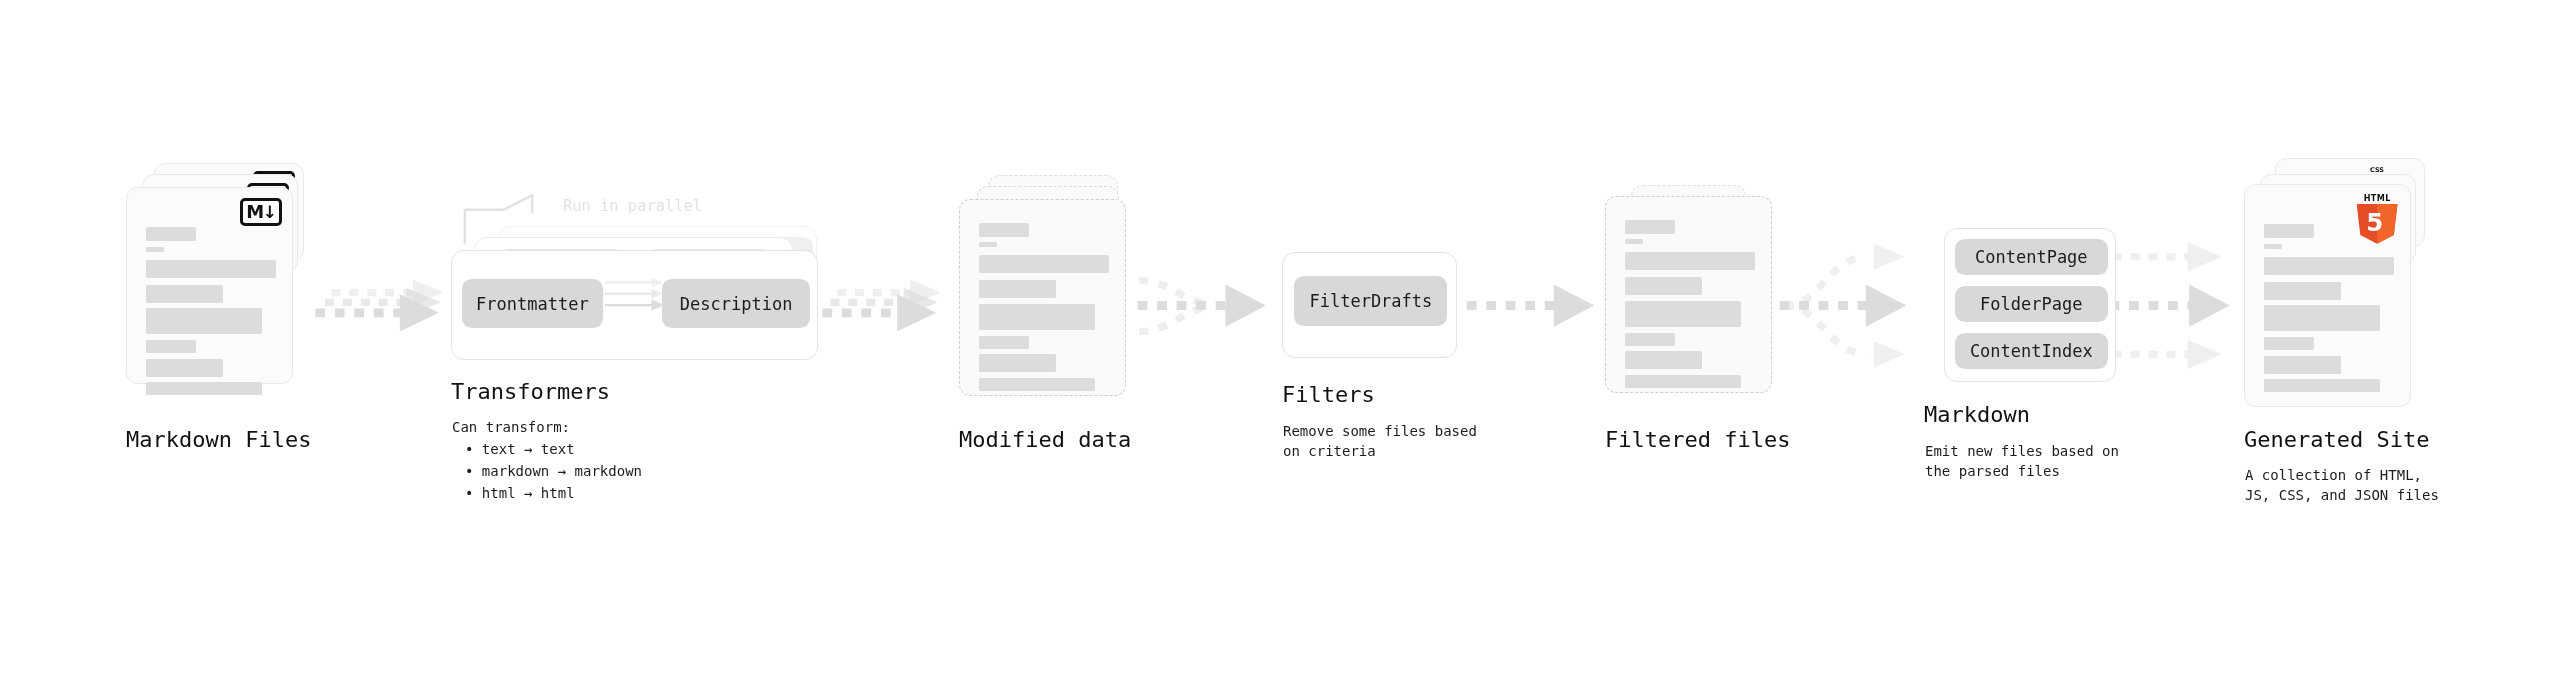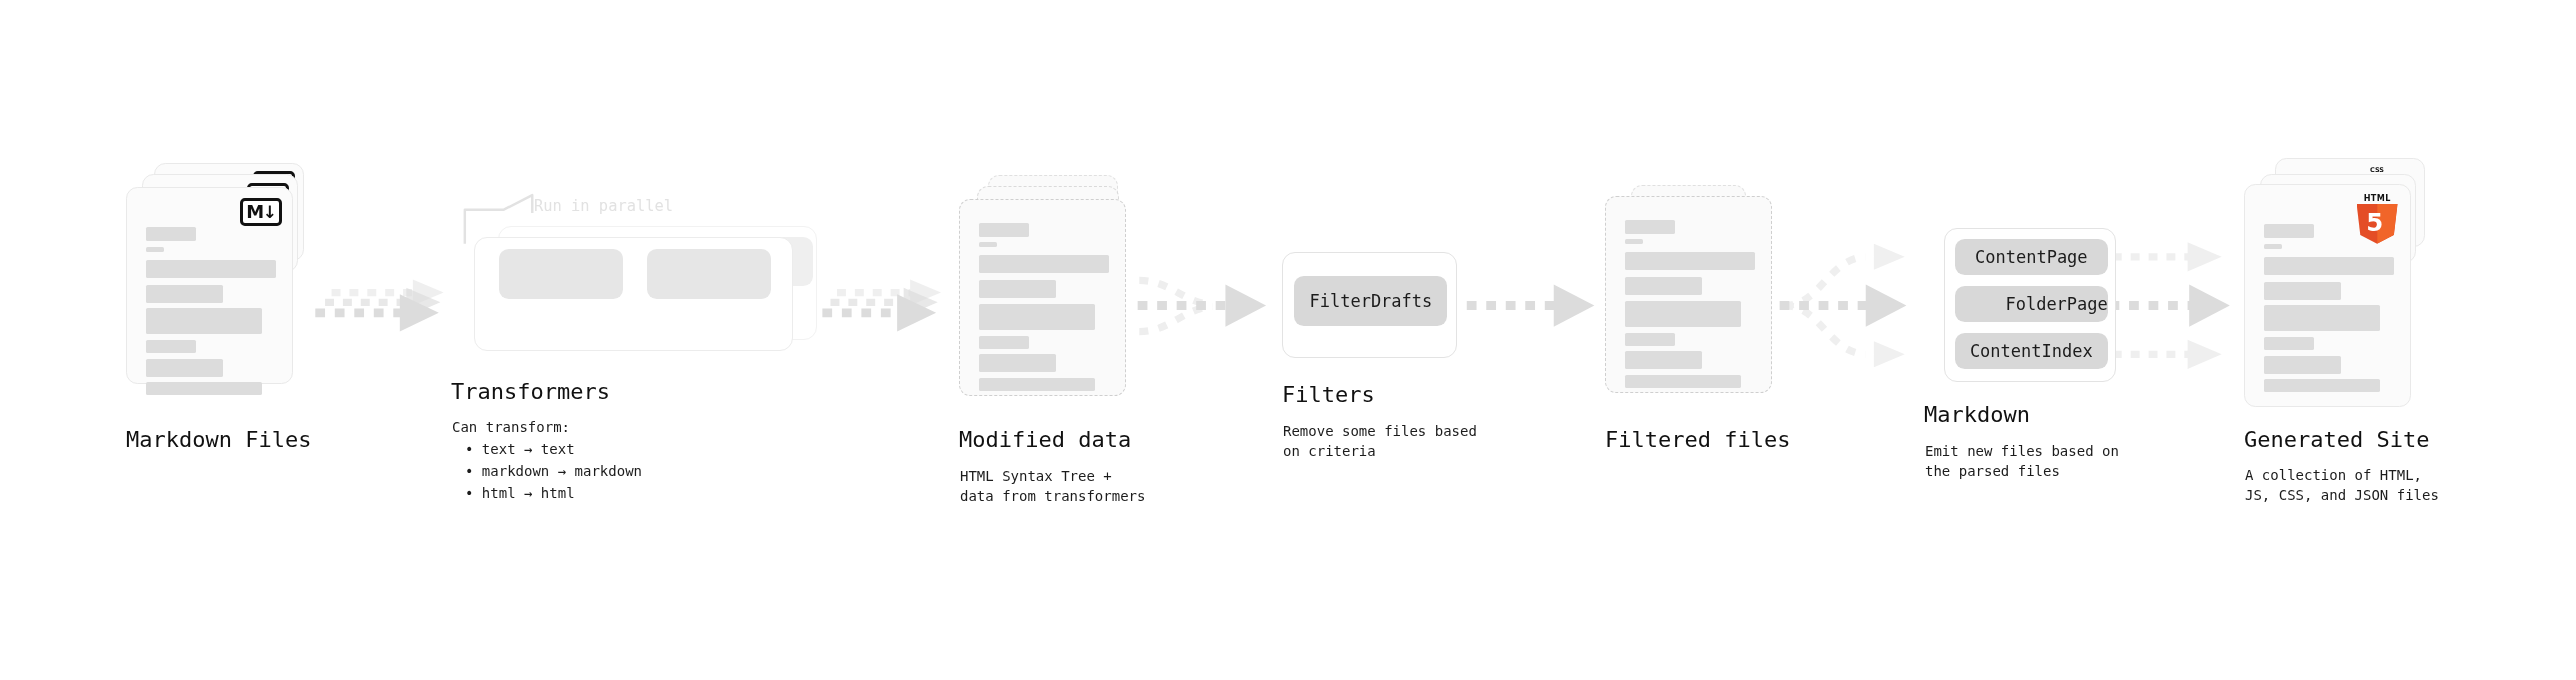--- a/index.html
+++ b/index.html
@@ -217,23 +217,46 @@
     <div class="pbox" style="left:55px;top:39px;width:319px;height:114px;border-color:#f2f2f2;">
       <div class="chip ghost2" style="left:44px;top:9.8px;width:122px;height:49px;"></div>
       <div class="chip ghost2" style="left:192px;top:9.8px;width:122px;height:49px;"></div>
     </div>
 
     <div class="pbox" style="left:31px;top:50px;width:319px;height:114px;border-color:#ececec;">
       <div class="chip ghost1" style="left:24.4px;top:11.4px;width:124px;height:50px;"></div>
       <div class="chip ghost1" style="left:172px;top:11.4px;width:124px;height:50px;"></div>
     </div>
 
-  </div>
-
-  <div class="parallel" style="left:534px;top:197px;">Run in parallel</div>
+    <div class="pbox" style="left:8.1px;top:63px;width:367px;height:110px;border-color:#e3e3e3;">
+      <div class="chip" style="left:9.8px;top:28px;width:141px;height:49px;">
+        <span>Frontmatter</span>
+      </div>
+      <div class="chip" style="left:210px;top:28px;width:148px;height:49px;">
+        <span>Description</span>
+      </div>
+
+      <svg style="position:absolute;left:151px;top:23px;width:63px;height:59px;" viewBox="0 0 78 72">
+        <g stroke="#efefef" stroke-width="3" fill="none">
+          <line x1="2" y1="10" x2="62" y2="10"></line>
+        </g>
+        <polygon points="60,4 74,10 60,16" fill="#efefef"></polygon>
+        <g stroke="#eaeaea" stroke-width="3" fill="none">
+          <line x1="2" y1="24" x2="62" y2="24"></line>
+        </g>
+        <polygon points="60,18 74,24 60,30" fill="#eaeaea"></polygon>
+        <g stroke="#dcdcdc" stroke-width="3" fill="none">
+          <line x1="2" y1="38" x2="62" y2="38"></line>
+        </g>
+        <polygon points="60,31 76,38 60,45" fill="#dcdcdc"></polygon>
+      </svg>
+    </div>
+  </div>
+
+  <div class="parallel" style="left:534px;top:197px;padding-left:29px;">Run in parallel</div>
   <div class="title" style="left:451px;top:379px;">Transformers</div>
   <div class="sub" style="left:452px;top:417px;">Can transform:</div>
   <div class="bullets" style="left:465px;top:439px;">• text → text</div>
   <div class="bullets" style="left:465px;top:461px;">• markdown → markdown</div>
   <div class="bullets" style="left:465px;top:483px;">• html → html</div>
 
   <div class="node" style="left:959px;top:175px;">
     <div class="cardstack" style="width:187px;height:236px;">
       <div class="card dashed" style="left:29px;top:0px;width:130px;height:57px;border-color:#e0e0e0;"></div>
       <div class="card dashed" style="left:18px;top:11.4px;width:142px;height:57px;border-color:#dadada;"></div>
@@ -243,22 +266,20 @@
         <div class="skel" style="left:18.7px;top:55px;width:130px;height:18px;"></div>
         <div class="skel" style="left:18.7px;top:80px;width:77px;height:18px;"></div>
         <div class="skel" style="left:18.7px;top:104px;width:116px;height:26px;"></div>
         <div class="skel" style="left:18.7px;top:136px;width:50px;height:13px;"></div>
         <div class="skel" style="left:18.7px;top:154px;width:77px;height:18px;"></div>
         <div class="skel" style="left:18.7px;top:178px;width:116px;height:13px;"></div>
       </div>
     </div>
   </div>
   <div class="title" style="left:959px;top:427px;">Modified data</div>
-  <div class="sub" style="left:960px;top:466px;">HTML Syntax Tree +
-data from transformers</div>
 
   <div class="node" style="left:1282px;top:252px;">
     <div class="pbox" style="left:0;top:0;width:175px;height:106px;">
       <div class="chip" style="left:11.4px;top:23px;width:153px;height:50px;">
         <span>FilterDrafts</span>
       </div>
     </div>
   </div>
   <div class="title" style="left:1282px;top:382px;">Filters</div>
   <div class="sub" style="left:1283px;top:421px;">Remove some files based
@@ -279,21 +300,21 @@
       </div>
     </div>
   </div>
   <div class="title" style="left:1605px;top:427px;">Filtered files</div>
 
   <div class="node" style="left:1924px;top:228px;">
     <div class="pbox" style="left:0;top:0;width:172px;height:154px;margin-left:20px;">
       <div class="chip" style="left:9.8px;top:9.8px;width:153px;height:36px;">
         <span>ContentPage</span>
       </div>
-      <div class="chip" style="left:9.8px;top:57px;width:153px;height:36px;justify-content:flex-end;">
+      <div class="chip" style="left:9.8px;top:57px;width:153px;height:36px;">
         <span>FolderPage</span>
       </div>
       <div class="chip" style="left:9.8px;top:104px;width:153px;height:36px;">
         <span>ContentIndex</span>
       </div>
     </div>
   </div>
   <div class="title" style="left:1924px;top:402px;">Markdown</div>
   <div class="sub" style="left:1925px;top:441px;">Emit new files based on
 the parsed files</div>

